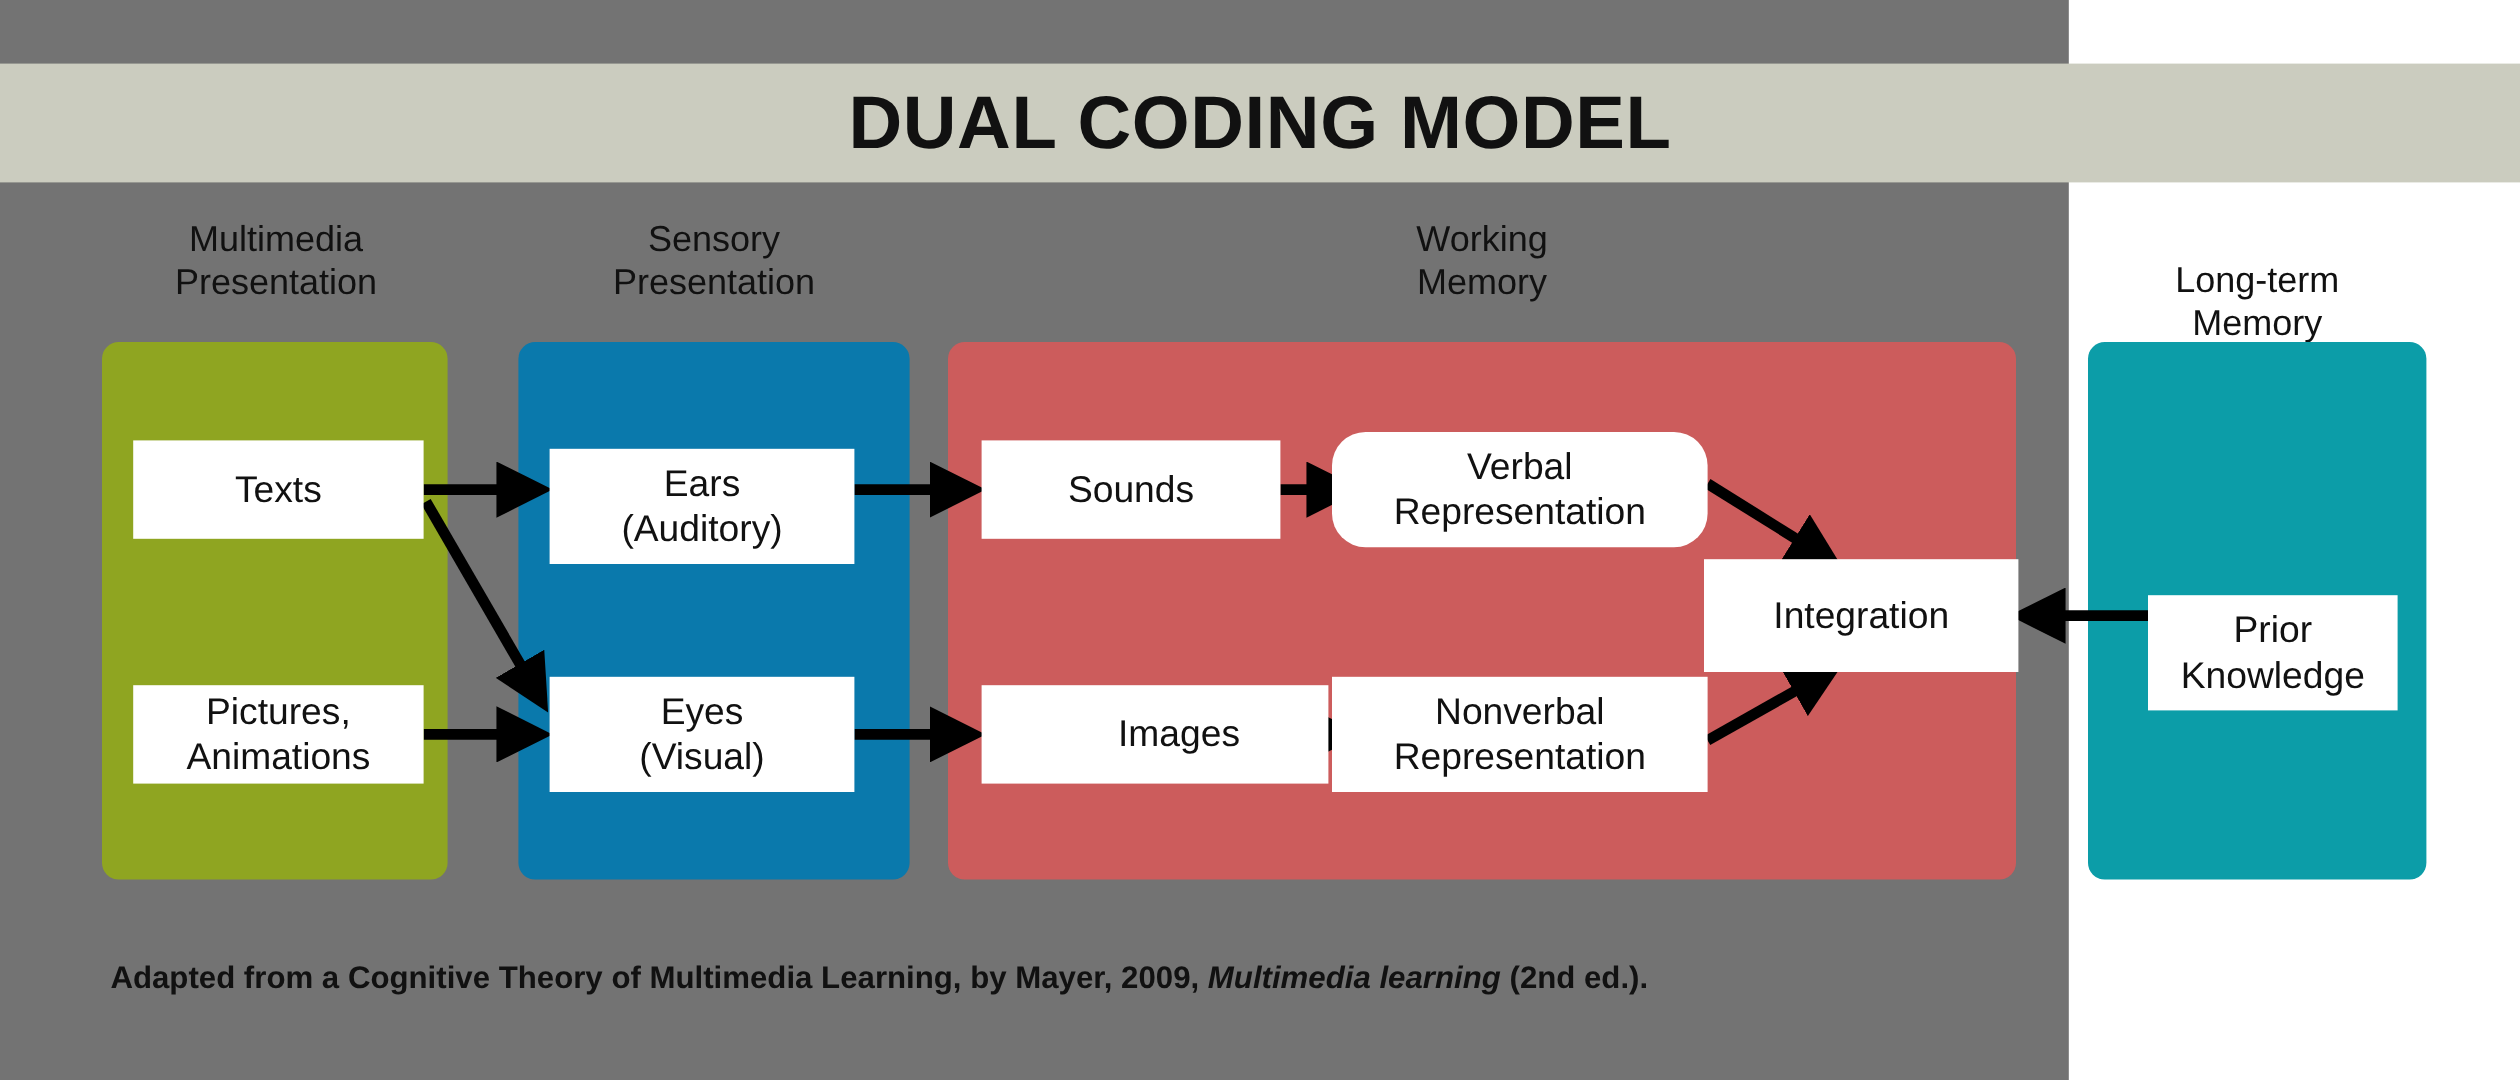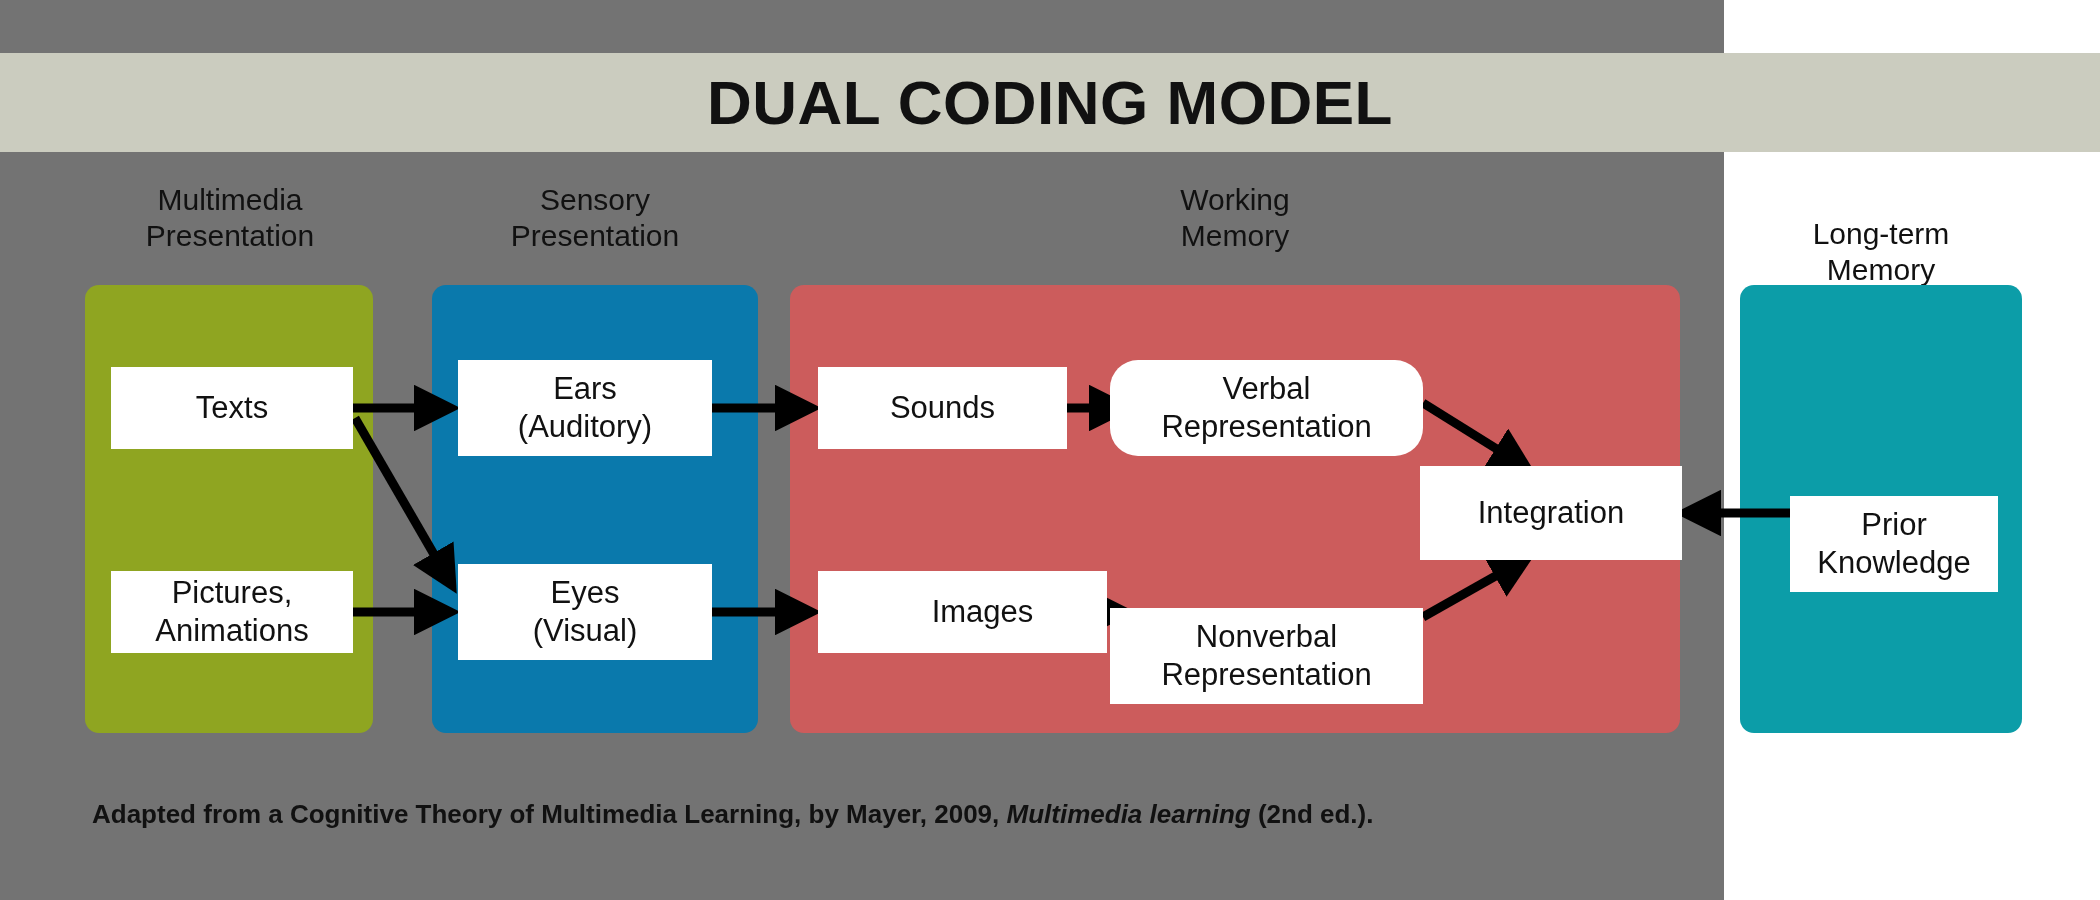--- a/index.html
+++ b/index.html
@@ -147,34 +147,34 @@
       <line x1="1423" y1="617" x2="1524" y2="560"></line>
       <line x1="1794" y1="513" x2="1688" y2="513"></line>
     </g>
   </svg>
 
   <div class="node" style="left:111px; top:367px; width:242px; height:82px;">Texts</div>
 
   <div class="node" style="left:111px; top:571px; width:242px; height:82px;">Pictures,
 Animations</div>
 
-  <div class="node" style="left:458px; top:360px; width:254px; height:96px;text-align:center;">Ears
+  <div class="node" style="left:458px; top:374px; width:254px; height:96px;text-align:center;">Ears
 (Auditory)</div>
 
   <div class="node" style="left:458px; top:564px; width:254px; height:96px;">Eyes
 (Visual)</div>
 
   <div class="node" style="left:818px; top:367px; width:249px; height:82px;">Sounds</div>
 
   <div class="node" style="left:818px; top:571px; width:249px; height:82px;padding-left:40px;">Images</div>
 
   <div class="node" style="left:1110px; top:360px; width:313px; height:96px;border-radius:28px;">Verbal
 Representation</div>
 
-  <div class="node" style="left:1110px; top:564px; width:313px; height:96px;margin-top:44px;">Nonverbal
+  <div class="node" style="left:1110px; top:564px; width:313px; height:96px;">Nonverbal
 Representation</div>
 
   <div class="node" style="left:1420px; top:466px; width:262px; height:94px;">Integration</div>
 
   <div class="node" style="left:1790px; top:464px; width:208px; height:96px;margin-top:32px;">Prior
 Knowledge</div>
 
   <div class="caption"><span>Adapted from a Cognitive Theory of Multimedia Learning, by Mayer, 2009, </span><em>Multimedia learning</em><span> (2nd ed.).</span></div>
 
 </div>

